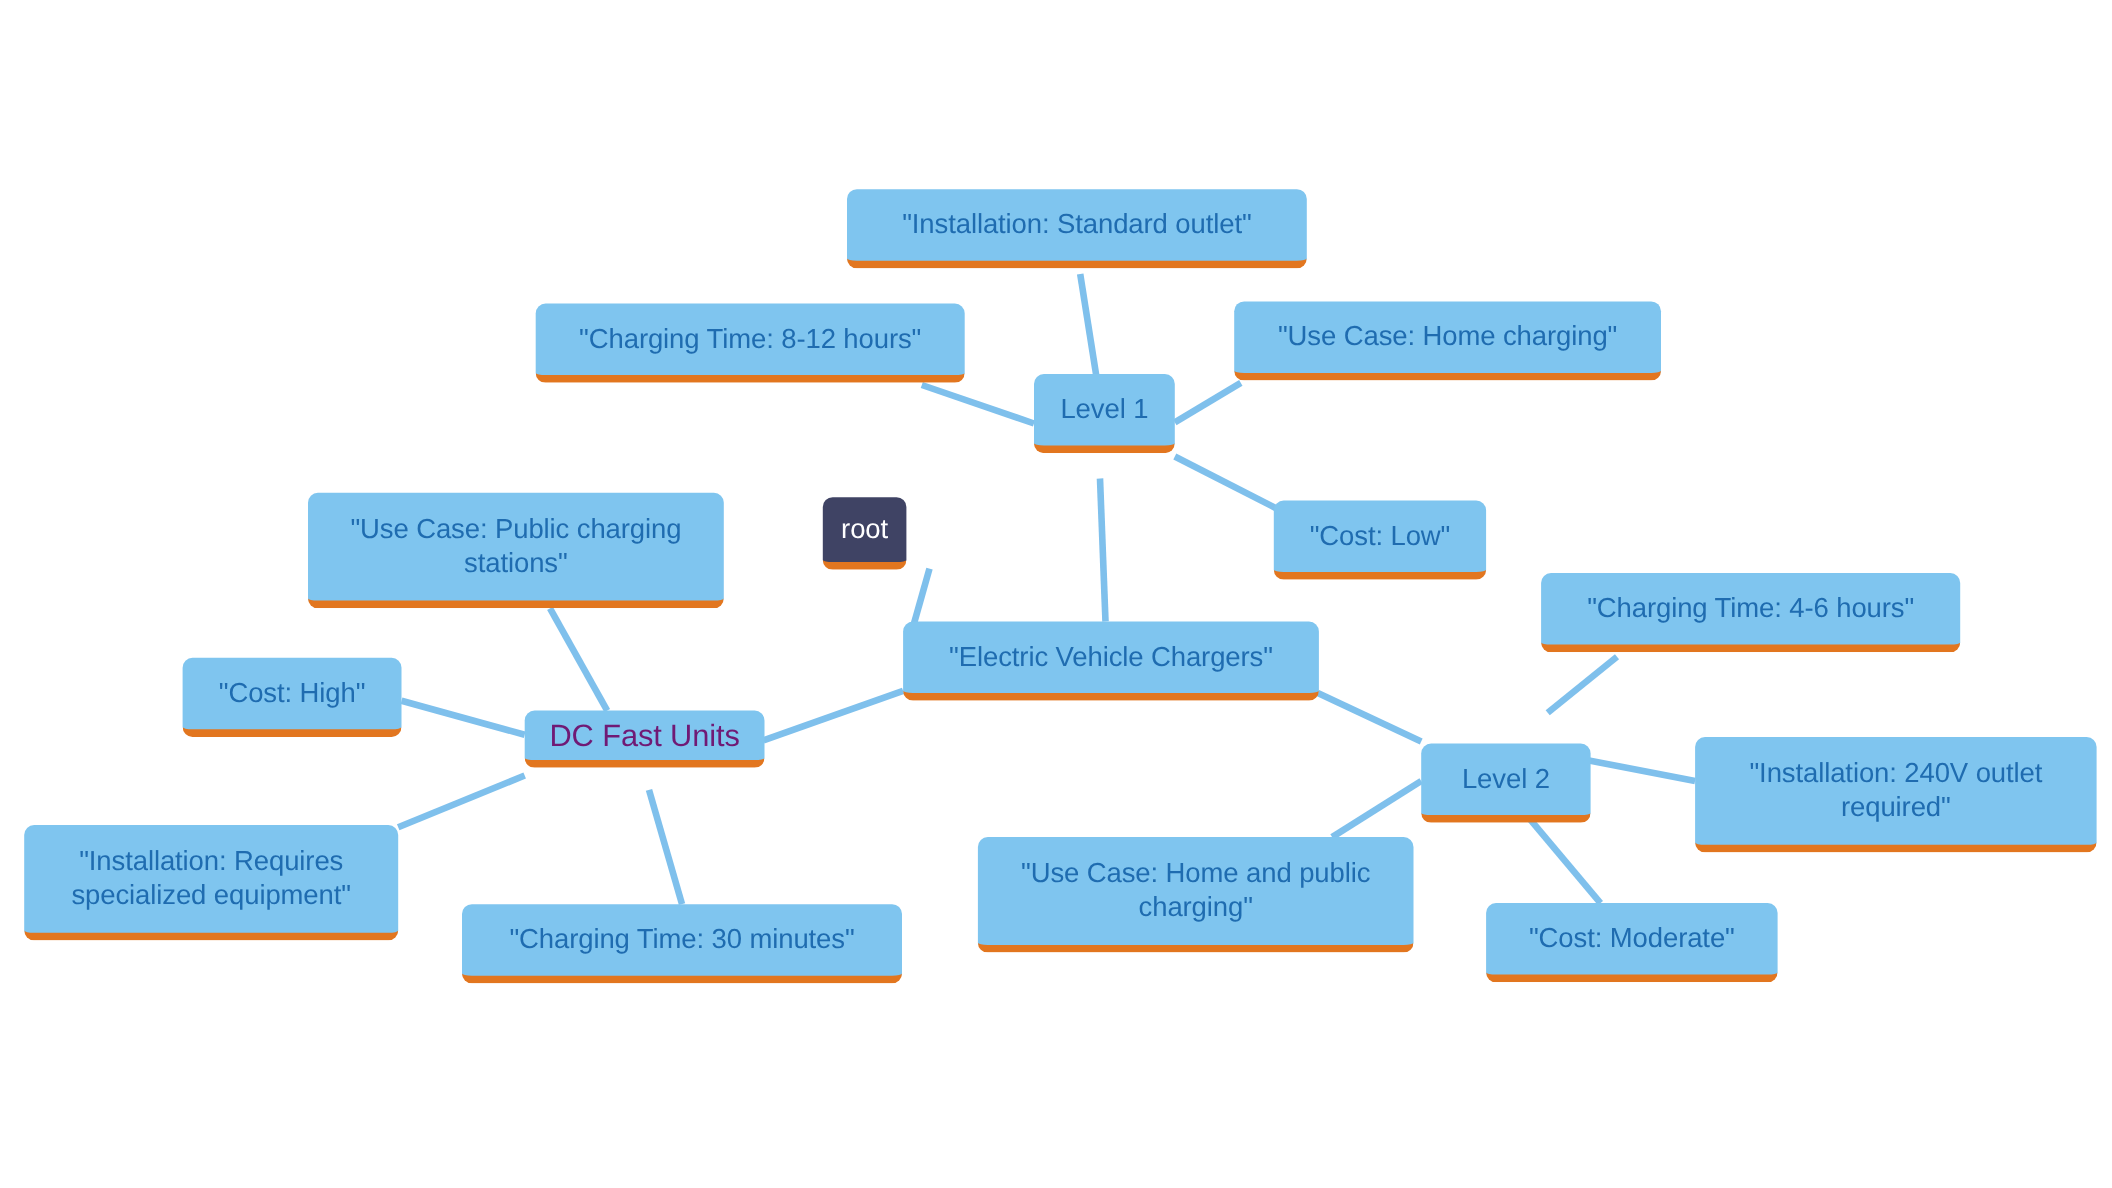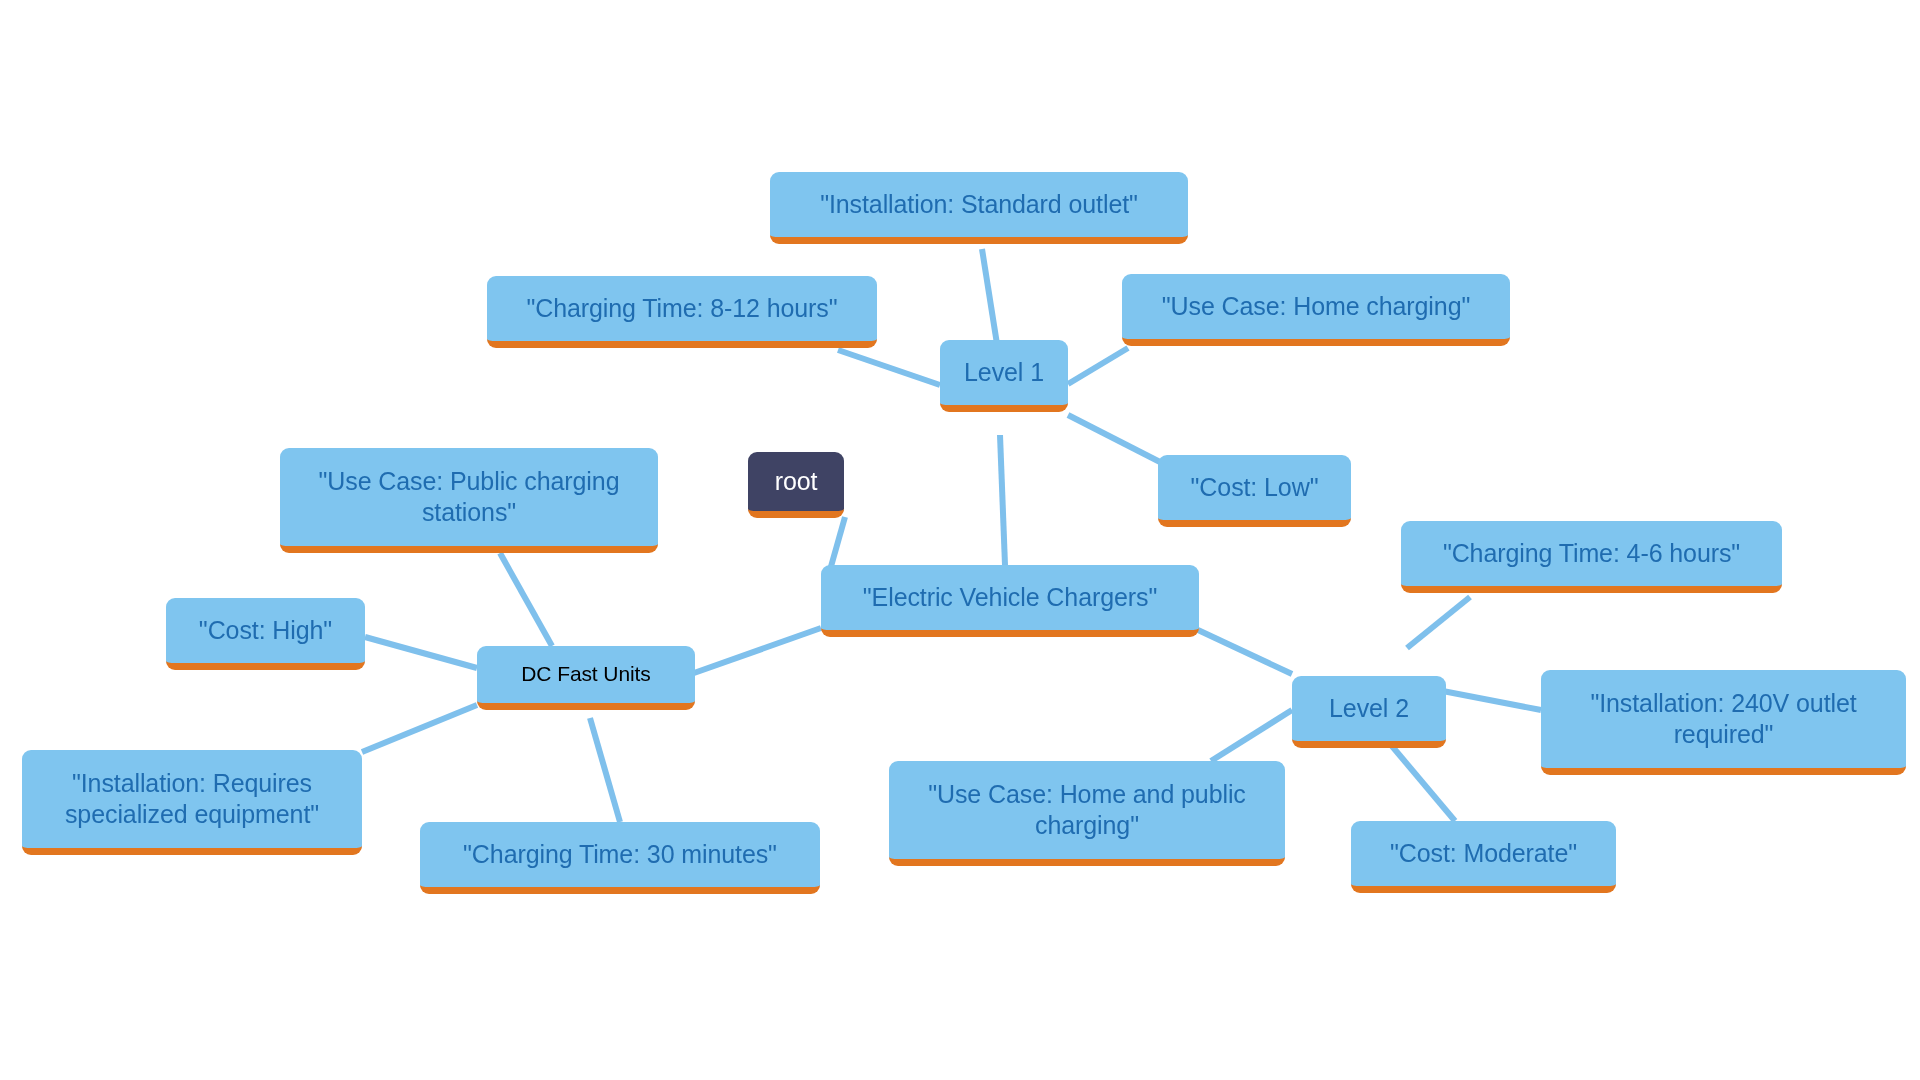--- a/index.html
+++ b/index.html
@@ -68,35 +68,35 @@
       <line x1="1407" y1="648" x2="1470" y2="597" class="edge" stroke="#7fc0ec"></line>
       <line x1="1422" y1="687" x2="1541" y2="710" class="edge" stroke="#7fc0ec"></line>
       <line x1="1370" y1="720" x2="1455" y2="821" class="edge" stroke="#7fc0ec"></line>
       <line x1="1292" y1="710" x2="1211" y2="761" class="edge" stroke="#7fc0ec"></line>
       <line x1="552" y1="646" x2="500" y2="553" class="edge" stroke="#7fc0ec"></line>
       <line x1="477" y1="668" x2="365" y2="637" class="edge" stroke="#7fc0ec"></line>
       <line x1="477" y1="705" x2="362" y2="752" class="edge" stroke="#7fc0ec"></line>
       <line x1="590" y1="718" x2="620" y2="822" class="edge" stroke="#7fc0ec"></line>
     </svg>
   <div id="node-layer">
-      <div class="node root-node" style="left: 748px; top: 452px; width: 96px; height: 66px; font-size: 25px; background: rgb(63, 67, 100); color: rgb(255, 255, 255); border-bottom-color: rgb(226, 118, 31);">root</div>
+      <div class="node root-node" style="left: 748px; top: 452px; width: 76px; height: 66px; font-size: 25px; background: rgb(63, 67, 100); color: rgb(255, 255, 255); border-bottom-color: rgb(226, 118, 31);">root</div>
       <div class="node" style="left: 821px; top: 565px; width: 378px; height: 72px; font-size: 25px; background: rgb(127, 197, 239); color: rgb(31, 108, 176); border-bottom-color: rgb(226, 118, 31);">"Electric Vehicle Chargers"</div>
       <div class="node" style="left: 940px; top: 340px; width: 128px; height: 72px; font-size: 25px; background: rgb(127, 197, 239); color: rgb(31, 108, 176); border-bottom-color: rgb(226, 118, 31);">Level 1</div>
       <div class="node" style="left: 770px; top: 172px; width: 418px; height: 72px; font-size: 25px; background: rgb(127, 197, 239); color: rgb(31, 108, 176); border-bottom-color: rgb(226, 118, 31);">"Installation: Standard outlet"</div>
       <div class="node" style="left: 487px; top: 276px; width: 390px; height: 72px; font-size: 25px; background: rgb(127, 197, 239); color: rgb(31, 108, 176); border-bottom-color: rgb(226, 118, 31);">"Charging Time: 8-12 hours"</div>
       <div class="node" style="left: 1122px; top: 274px; width: 388px; height: 72px; font-size: 25px; background: rgb(127, 197, 239); color: rgb(31, 108, 176); border-bottom-color: rgb(226, 118, 31);">"Use Case: Home charging"</div>
       <div class="node" style="left: 1158px; top: 455px; width: 193px; height: 72px; font-size: 25px; background: rgb(127, 197, 239); color: rgb(31, 108, 176); border-bottom-color: rgb(226, 118, 31);">"Cost: Low"</div>
       <div class="node" style="left: 1292px; top: 648px; width: 154px; height: 72px; font-size: 25px; background: rgb(127, 197, 239); color: rgb(31, 108, 176); border-bottom-color: rgb(226, 118, 31); margin-top: 28px;">Level 2</div>
       <div class="node" style="left: 1401px; top: 521px; width: 381px; height: 72px; font-size: 25px; background: rgb(127, 197, 239); color: rgb(31, 108, 176); border-bottom-color: rgb(226, 118, 31);">"Charging Time: 4-6 hours"</div>
       <div class="node" style="left: 1541px; top: 670px; width: 365px; height: 105px; font-size: 25px; background: rgb(127, 197, 239); color: rgb(31, 108, 176); border-bottom-color: rgb(226, 118, 31);">"Installation: 240V outlet
 required"</div>
       <div class="node" style="left: 1351px; top: 821px; width: 265px; height: 72px; font-size: 25px; background: rgb(127, 197, 239); color: rgb(31, 108, 176); border-bottom-color: rgb(226, 118, 31);">"Cost: Moderate"</div>
       <div class="node" style="left: 889px; top: 761px; width: 396px; height: 105px; font-size: 25px; background: rgb(127, 197, 239); color: rgb(31, 108, 176); border-bottom-color: rgb(226, 118, 31);">"Use Case: Home and public
 charging"</div>
-      <div class="node" style="left: 477px; top: 646px; width: 218px; height: 64px; font-size: 21px; background: rgb(127, 197, 239); color: #000000; border-bottom-color: rgb(226, 118, 31);">DC Fast Units</div>
+      <div class="node" style="left: 477px; top: 646px; width: 218px; height: 52px; font-size: 28px; background: rgb(127, 197, 239); color: #701a75; border-bottom-color: rgb(226, 118, 31);">DC Fast Units</div>
       <div class="node" style="left: 280px; top: 448px; width: 378px; height: 105px; font-size: 25px; background: rgb(127, 197, 239); color: rgb(31, 108, 176); border-bottom-color: rgb(226, 118, 31);">"Use Case: Public charging
 stations"</div>
       <div class="node" style="left: 166px; top: 598px; width: 199px; height: 72px; font-size: 25px; background: rgb(127, 197, 239); color: rgb(31, 108, 176); border-bottom-color: rgb(226, 118, 31);">"Cost: High"</div>
       <div class="node" style="left: 22px; top: 750px; width: 340px; height: 105px; font-size: 25px; background: rgb(127, 197, 239); color: rgb(31, 108, 176); border-bottom-color: rgb(226, 118, 31);">"Installation: Requires
 specialized equipment"</div>
       <div class="node" style="left: 420px; top: 822px; width: 400px; height: 72px; font-size: 25px; background: rgb(127, 197, 239); color: rgb(31, 108, 176); border-bottom-color: rgb(226, 118, 31);">"Charging Time: 30 minutes"</div>
     </div>
 </div>
 
 </body></html>

